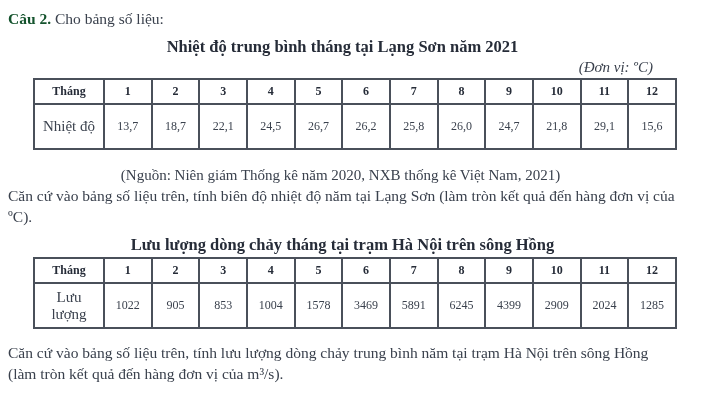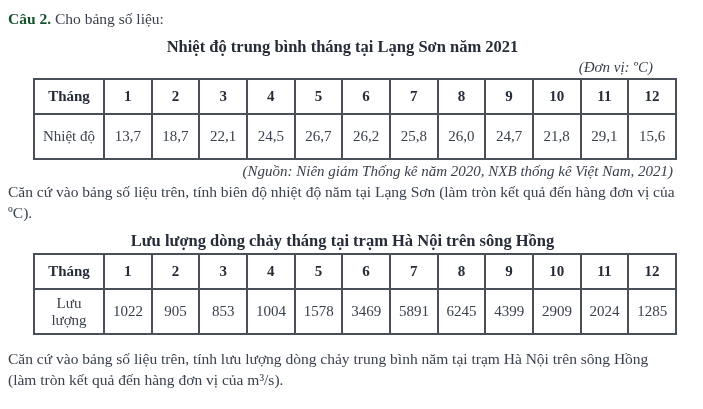--- a/index.html
+++ b/index.html
@@ -44,34 +44,33 @@
     border-collapse: collapse;
     width: 644px;
     margin-left: 25px;
     margin-top: 2px;
     table-layout: fixed;
   }
   th, td {
     border: 2px solid #4a505a;
     text-align: center;
     vertical-align: middle;
-    font-size: 15px;
-    color: #3a414d;
-    padding: 8px;
+    font-size: 12px;
+    color: #3a414d;
+    padding: 0;
   }
   th { font-weight: bold; color: #262c38; height: 25px; }
   td { height: 45px; }
   col.c-label { width: 70px; }
   .row-label { font-size: 15px; line-height: 17px; padding: 2px 6px; }
   .source-line {
-    text-align: right;
-    font-style: italic;
+    text-align: center;
     font-size: 15px;
     line-height: 20px;
-    margin-top: 1px;
+    margin-top: 15px;
     padding-right: 4px;
     color: #3a414d;
   }
   .task {
     font-size: 15.5px;
     line-height: 21px;
     margin-top: 0px;
     color: #3a414d;
   }
   .task-2 { margin-top: 13px; }

